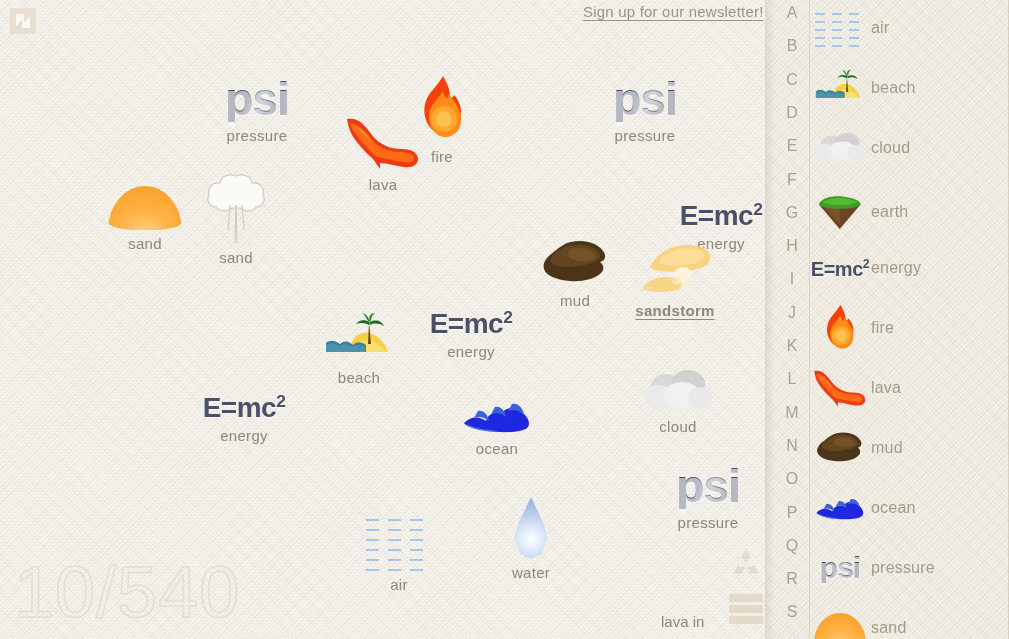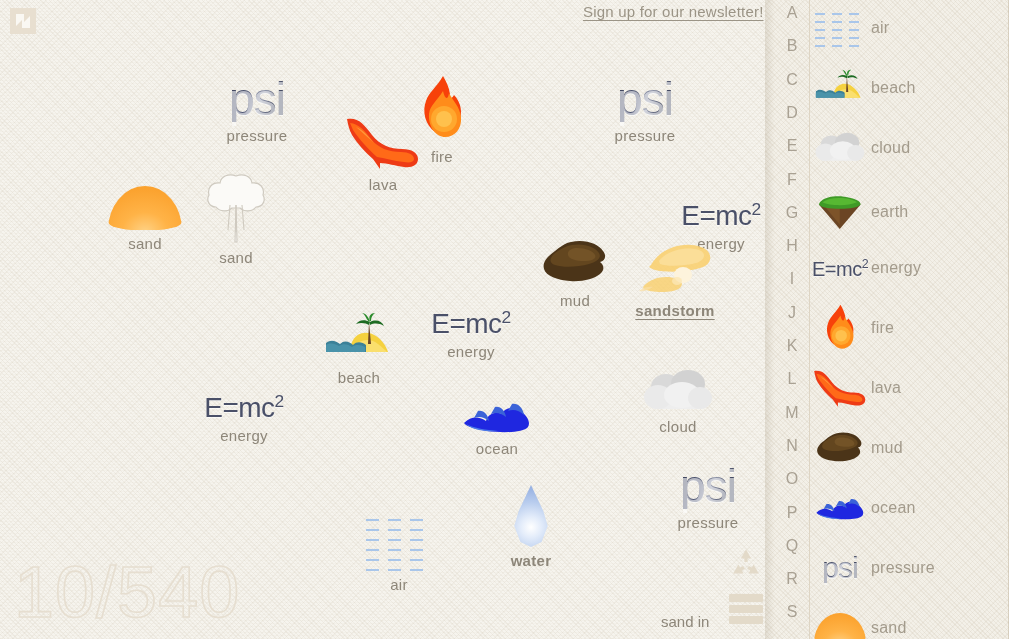--- a/index.html
+++ b/index.html
@@ -21,21 +21,21 @@
   #canvas-area{position:absolute;left:0;top:0;width:766px;height:639px;z-index:2;}
   
   .el{position:absolute;width:120px;margin-left:-60px;text-align:center;cursor:move;}
   .el .art{height:72px;display:flex;align-items:flex-end;justify-content:center;}
   .el .lbl{
     font-size:15px;color:#8d8679;letter-spacing:.3px;margin-top:5px;
     font-family:"Liberation Sans","DejaVu Sans",sans-serif;
   }
   .el .lbl.underlined{text-decoration:underline;text-underline-offset:3px;font-weight:bold;}
   .textglyph{
-    font-weight:normal;color:#434a63;line-height:1;
+    font-weight:bold;color:#434a63;line-height:1;
     text-shadow:0 1px 0 rgba(255,255,255,.6);
   }
   .psi-glyph{font-size:46px;letter-spacing:-1px;
     background:linear-gradient(110deg,#3c4156 0%,#4d5472 38%,#8d93a8 56%,#454b62 78%);
     -webkit-background-clip:text;background-clip:text;color:transparent;}
   .emc-glyph{font-size:28px;letter-spacing:-.5px;color:#4a5068;}
   .emc-small{font-size:20px;}
   
   .i{position:relative;}
   
@@ -263,31 +263,31 @@
         <div class="textglyph psi-glyph" style="font-size:46px">psi</div>
       </div>
       <div class="lbl">pressure</div>
     </div>
     <div class="el" style="left: 399px; top: 499px;">
       <div class="art">
         <div class="i air"></div>
       </div>
       <div class="lbl">air</div>
     </div>
-    <div class="el" style="left: 531px; top: 475px; font-weight: bold;">
+    <div class="el" style="left: 531px; top: 487px;">
       <div class="art">
         <div class="i water"></div>
       </div>
       <div class="lbl">water</div>
     </div>
   </div>
 
 <div id="progress-counter">10/540</div>
 
-<div id="signin-link">sand in</div>
+<div id="signin-link">lava in</div>
 <div id="reset-button">
   <svg width="34" height="32" viewBox="0 0 32 32">
     <g fill="#e3dac9">
       <path d="M16 1.5 L21.2 10.5 L17.6 10.5 L17.6 14 L14.4 14 L14.4 10.5 L10.8 10.5 Z"></path>
       <path d="M3.2 25.5 L8.4 16.5 L10.2 19.6 L13.2 17.9 L14.8 20.7 L11.8 22.4 L13.6 25.5 Z"></path>
       <path d="M28.8 25.5 L18.4 25.5 L20.2 22.4 L17.2 20.7 L18.8 17.9 L21.8 19.6 L23.6 16.5 Z"></path>
     </g>
   </svg>
 </div>
 <div id="menu-button">

